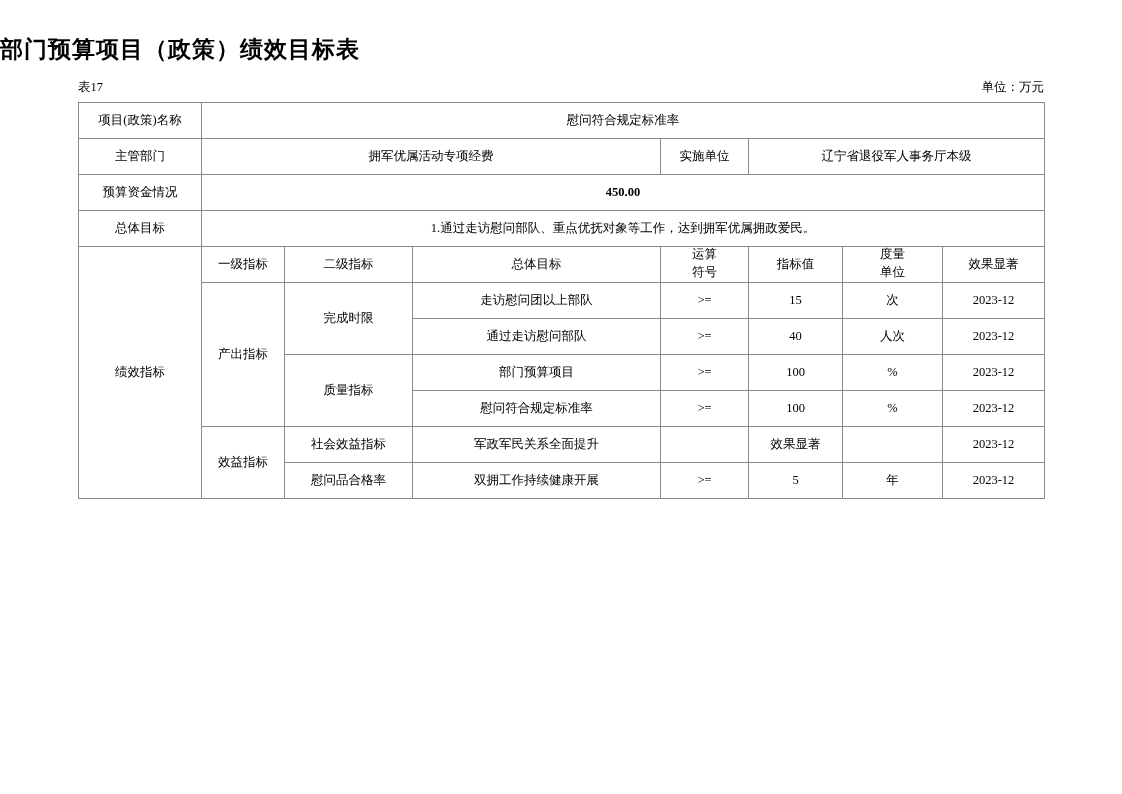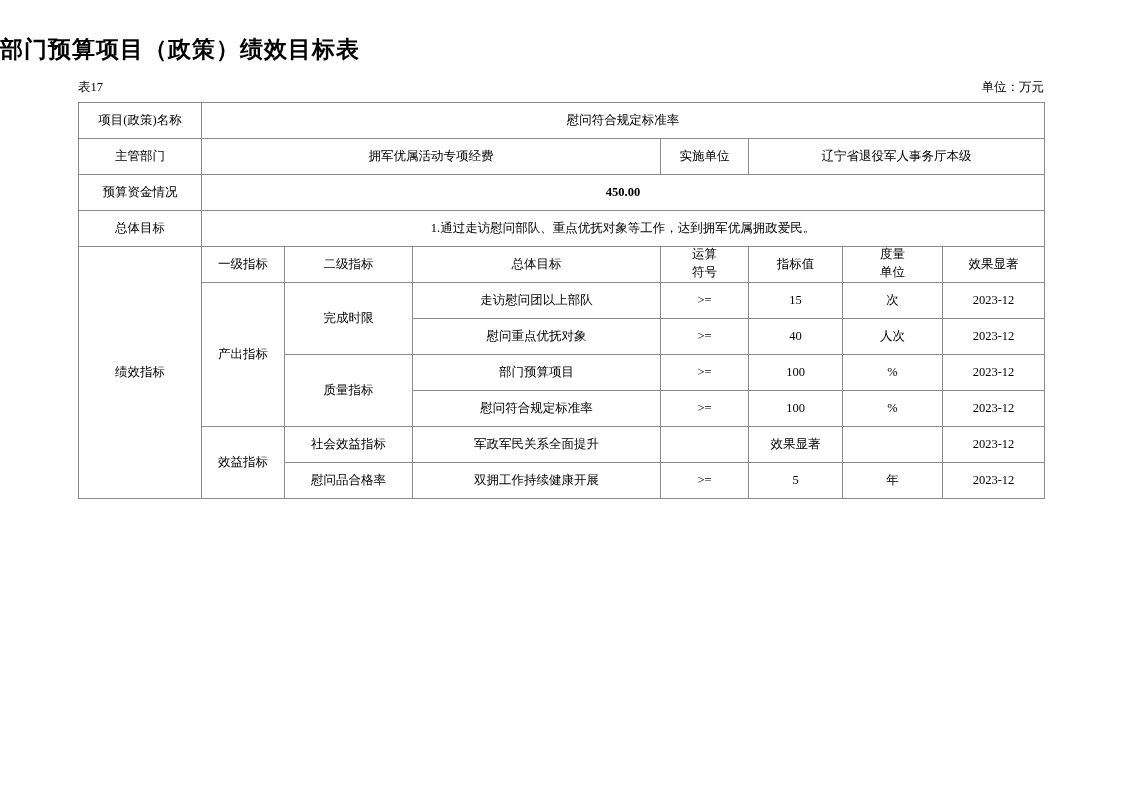--- a/index.html
+++ b/index.html
@@ -138,21 +138,21 @@
       <tr>
         <td rowspan="4" class="tall">产出指标</td>
         <td rowspan="2" class="tall">完成时限</td>
         <td class="tall">走访慰问团以上部队</td>
         <td class="tall">&gt;=</td>
         <td class="tall">15</td>
         <td class="tall">次</td>
         <td class="tall">2023-12</td>
       </tr>
       <tr>
-        <td class="tall">慰问重点优抚对象</td>
+        <td class="tall">通过走访慰问部队</td>
         <td class="tall">&gt;=</td>
         <td class="tall">40</td>
         <td class="tall">人次</td>
         <td class="tall">2023-12</td>
       </tr>
       <tr>
         <td rowspan="2" class="tall">质量指标</td>
         <td class="tall">部门预算项目</td>
         <td class="tall">&gt;=</td>
         <td class="tall">100</td>

